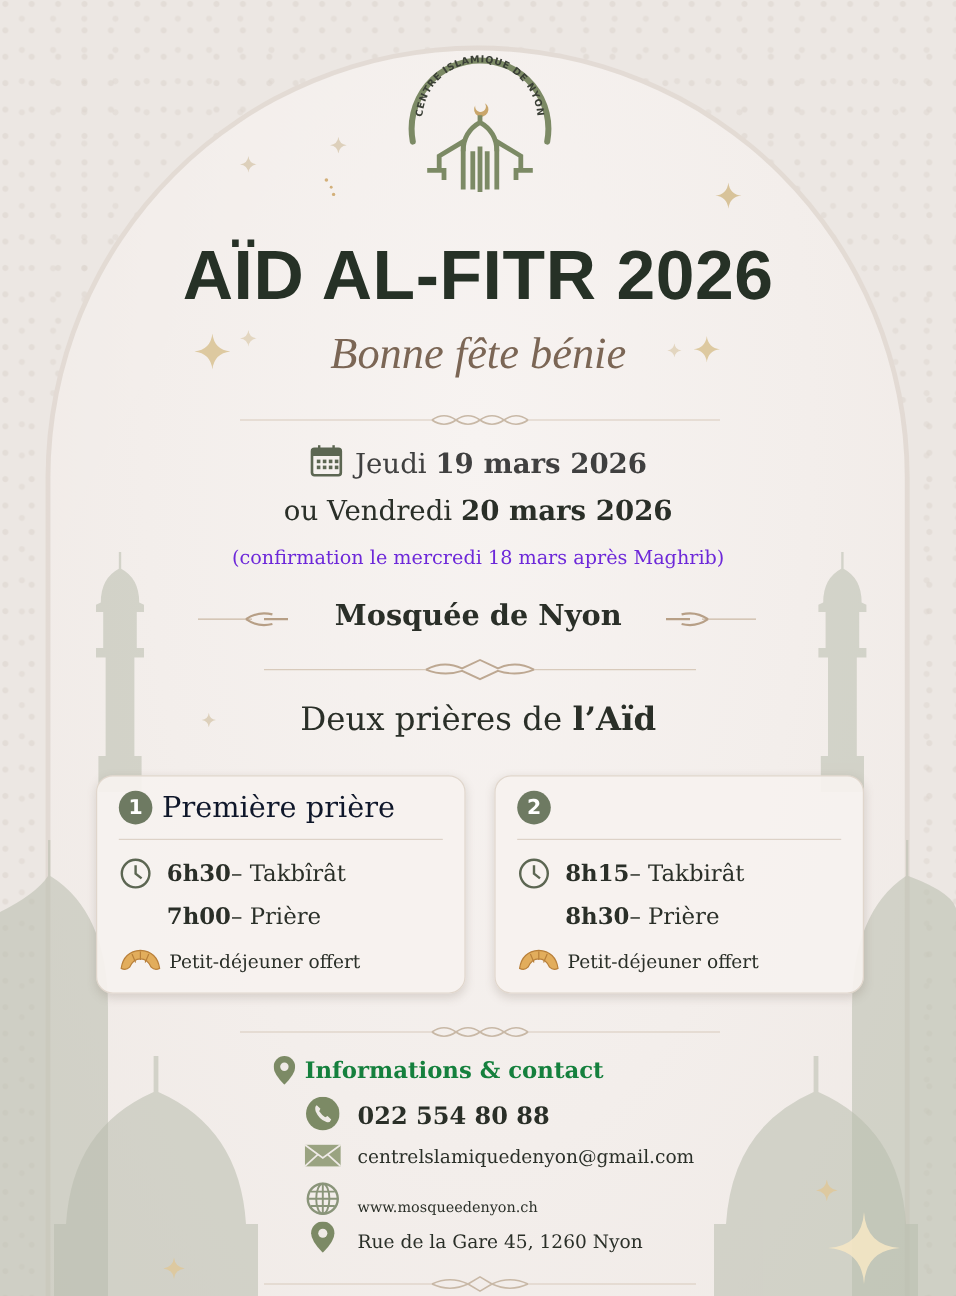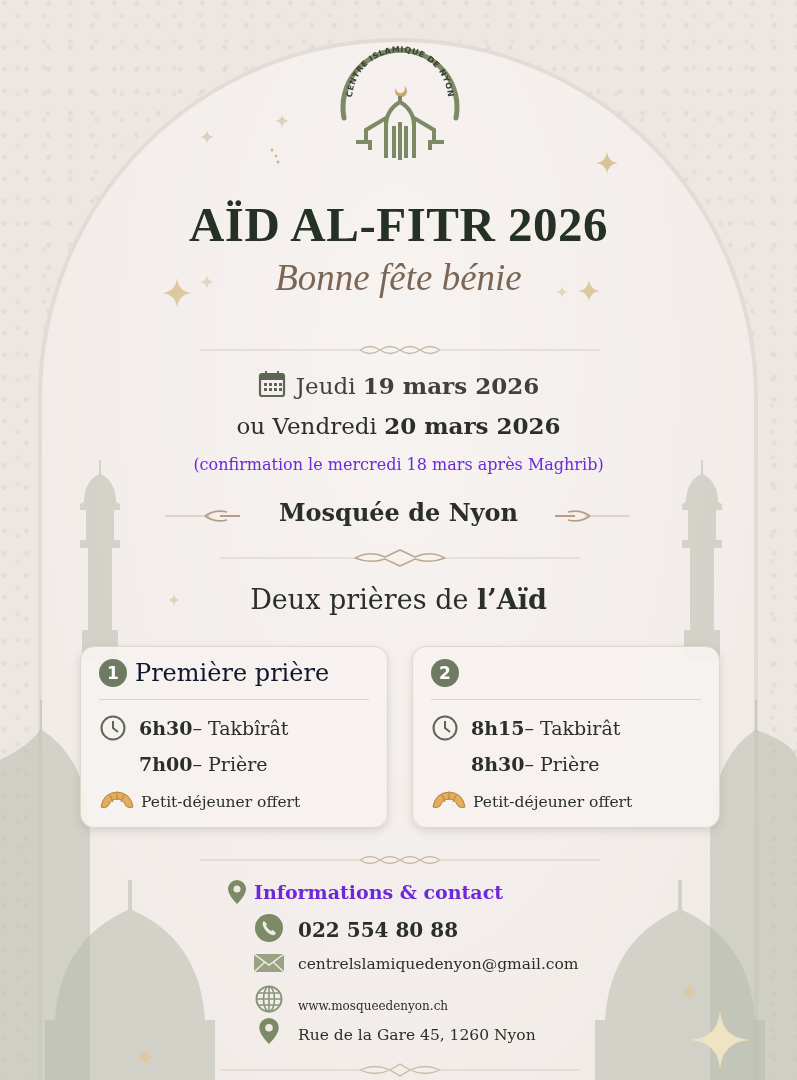--- a/index.html
+++ b/index.html
@@ -23,25 +23,25 @@
     background: radial-gradient(ellipse at 50% 30%, #f7f3f1 0%, #f3eeeb 55%, #efe9e5 100%);
     border: 4px solid rgba(222,214,206,0.8);
   }
   .silhouette { position: absolute; opacity: 0.55; }
   .sil-color { fill: #b9bdae; }
   .center { position: absolute; left: 0; right: 0; text-align: center; }
 
   .logo { position: absolute; left: 330px; top: 30px; width: 140px; height: 140px; }
 
   .title {
-    top: 196px; font-size: 49px; font-weight: bold; letter-spacing: 0.5px;
-    color: #263126; font-family: Liberation Serif, serif;
+    top: 196px; font-size: 58px; font-weight: bold; letter-spacing: 0.5px;
+    color: #263126; font-family: Liberation Sans, sans-serif;
   }
   .subtitle {
-    top: 256px; font-size: 37px; font-style: italic; color: #7b6655;
+    top: 274px; font-size: 37px; font-style: italic; color: #7b6655;
     font-family: "Liberation Serif", serif;
   }
   .divider { position: absolute; height: 20px; }
   .date1 { top: 370px; font-size: 23px; color: #404040; }
   .date2 { top: 412px; font-size: 23px; color: #2a2f28; }
   .confirm { top: 455px; font-size: 16px; color: #6d28d9; }
   b { font-weight: bold; }
   .cal-icon { display: inline-block; vertical-align: -4px; margin-right: 10px; }
 
   .place { top: 498px; font-size: 24px; font-weight: bold; color: #2a2f28; }
@@ -65,21 +65,21 @@
     font-family: "DejaVu Sans", sans-serif;
   }
   .card-title { font-size: 24px; font-weight: normal; color: #0f172a; }
   .card-sep { height: 1px; background: #ddd2c7; margin: 2px 0 10px 0; }
   .time-row { display: flex; align-items: center; height: 36px; font-size: 19px; color: #2a2f28; }
   .time-row .ic { width: 40px; display: flex; align-items: center; }
   .time-row .t { font-weight: bold; }
   .food-row { display: flex; align-items: center; height: 36px; font-size: 15.5px; color: #2a2f28; margin-top: 2px; }
   .food-row .ic { width: 42px; }
 
-  .info-head { position: absolute; left: 228px; top: 880px; font-size: 19px; font-weight: bold; display: flex; align-items: center; gap: 8px; color: #6d28d9; }
+  .info-head { position: absolute; left: 228px; top: 880px; font-size: 19px; font-weight: bold; display: flex; align-items: center; gap: 8px; color: #15803d; }
   .info-row { position: absolute; left: 254px; display: flex; align-items: flex-end; gap: 14px; color: #2a2f28; }
   .info-row .ic { width: 30px; display: flex; justify-content: center; }
   .phone { top: 914px; font-size: 20px; font-weight: bold; }
   .email { top: 953px; font-size: 15.5px; }
   .web { top: 985px; font-size: 12px; }
   .addr { top: 1018px; font-size: 15.5px; }
 </style>
 </head>
 <body>
 

